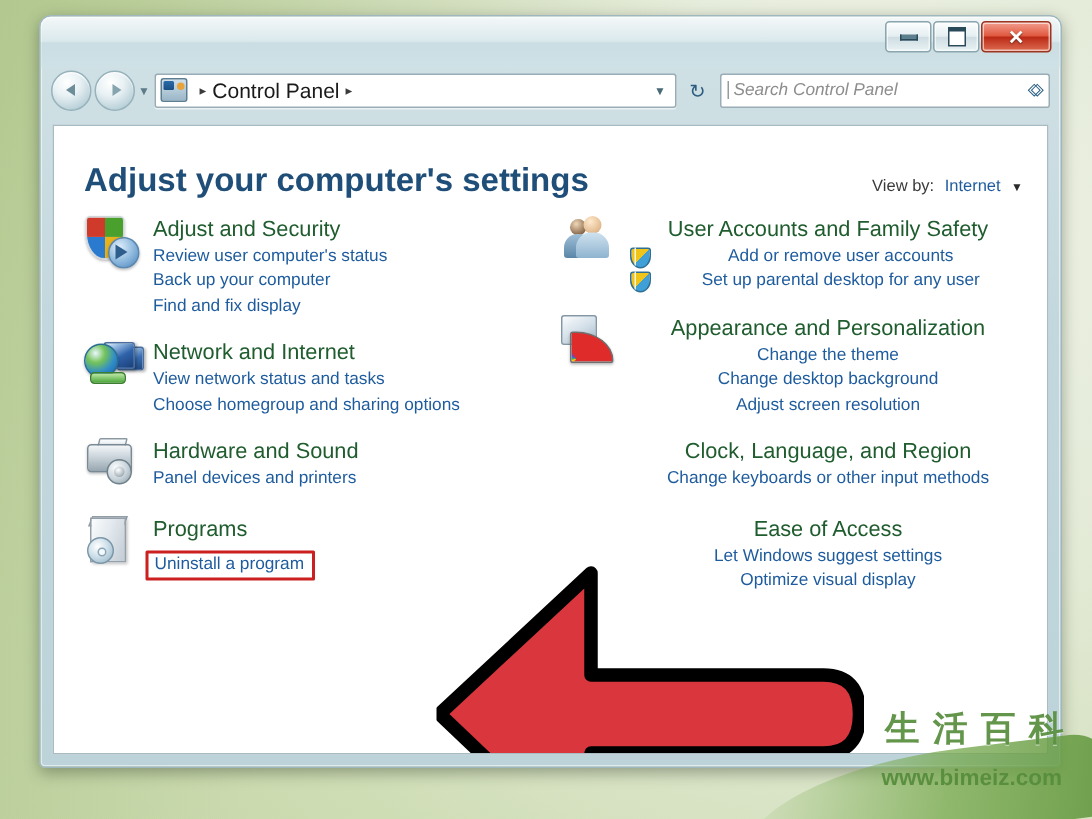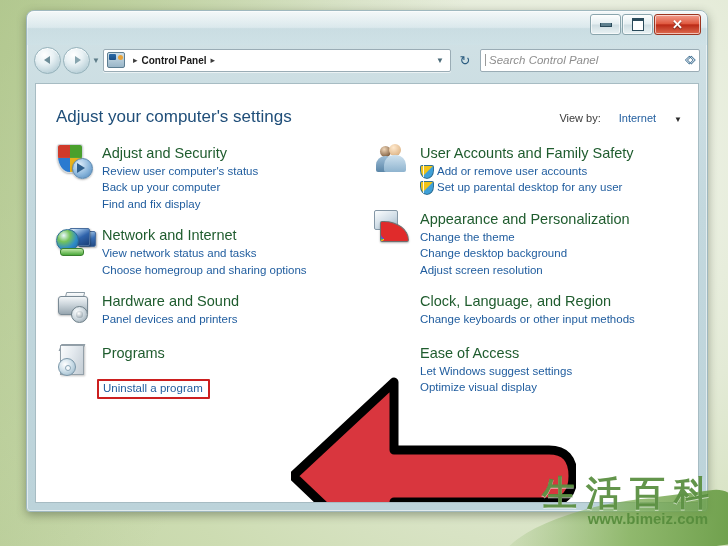--- a/index.html
+++ b/index.html
@@ -83,21 +83,21 @@
   }
   .cp-icon:before{
     content:"";position:absolute;left:1px;top:1px;width:7px;height:6px;
     background:linear-gradient(180deg,#2a6aa8,#1a4e84);border-radius:1px;
   }
   .cp-icon:after{
     content:"";position:absolute;right:1px;top:2px;width:5px;height:5px;
     background:#e8a33a;border-radius:50%;
   }
   .crumb-sep{color:#3b3b3b;font-size:9px;margin:0 4px;}
-  .crumb{font-size:10px;color:#1a1a1a;font-weight:bold;}
+  .crumb{font-size:14px;color:#1a1a1a;}
   .addr-drop{margin-left:auto;padding:0 6px;color:#4a6a78;font-size:8px;}
   .refresh{
     width:22px;height:21px;margin-left:3px;display:flex;align-items:center;justify-content:center;
     color:#2c5d80;font-size:13px;border-radius:2px;
   }
   #searchbox{
     width:210px;height:21px;margin-left:4px;display:flex;align-items:center;
     background:#fff;border:1px solid #9aacb5;border-radius:2px;padding:0 4px;
   }
   #searchbox .ph{flex:1;font-style:italic;font-size:11.5px;color:#8d8d8d;border-left:1px solid #9a9a9a;padding-left:3px;}
@@ -106,29 +106,29 @@
   
   #content{
     position:absolute;left:8px;right:8px;top:72px;bottom:8px;
     background:#fff;border:1px solid #a7bcc3;
     box-shadow:0 0 0 1px rgba(255,255,255,.7) inset;
     overflow:hidden;
   }
   #cp-head{
     position:absolute;left:20px;top:23px;right:16px;display:flex;align-items:baseline;
   }
-  #cp-title{font-size:17px;color:#1f4e79;font-weight:400;}
-  #viewby{margin-left:auto;display:flex;align-items:baseline;gap:18px;font-size:11px;}
+  #cp-title{font-size:22px;color:#1f4e79;font-weight:700;}
+  #viewby{margin-left:auto;display:flex;align-items:baseline;gap:7px;font-size:11px;}
   #viewby .lbl{color:#3a3a3a;}
   #viewby .val{color:#1f5c9e;}
   #viewby .car{color:#2b2b2b;font-size:8px;}
 
   #cols{position:absolute;left:20px;top:60px;right:14px;display:flex;}
   .col{width:50%;}
-  .col.right{padding-left:8px;}
+  .col.right{padding-left:8px;text-align:center;}
   .cat{display:flex;margin-bottom:14px;}
   .cat-ico{width:40px;flex:0 0 40px;height:38px;position:relative;margin-right:6px;}
   .cat-body{flex:1;}
   .cat-title{font-size:14.5px;color:#1f5c2e;line-height:1.25;margin-bottom:1px;}
   .lnk{font-size:11.5px;color:#1f5c9e;line-height:1.42;display:block;}
   .lnk.shield{padding-left:17px;position:relative;}
   .lnk.shield:before{
     content:"";position:absolute;left:0;top:2px;width:12px;height:12px;
     background:
       linear-gradient(135deg,#f0c419 0%,#f0c419 49%,#3fa0d8 51%,#3fa0d8 100%);
@@ -206,32 +206,32 @@
   .ic-fan{position:absolute;left:6px;top:11px;width:27px;height:19px;
     background:conic-gradient(from 200deg at 12% 90%,
       #e02b2b 0deg,#f0901e 22deg,#f5d011 44deg,#4fb23a 66deg,#2f7fd0 88deg,#7a3fc0 110deg,#e02b2b 130deg);
     border:1px solid #6f6f6f;
     border-radius:2px 90% 2px 2px/2px 95% 2px 2px;
     box-shadow:0 1px 2px rgba(0,0,0,.3);}
 
   
   #uninstall-box{
     display:inline-block;position:relative;
-    border:2px solid #cc1f1f;padding:1px 5px 2px 4px;margin-left:-5px;margin-top:16px;
+    border:2px solid #cc1f1f;padding:1px 5px 2px 4px;margin-left:-5px;margin-top:4px;
     border-radius:1px;
   }
   #uninstall-box .lnk{line-height:1.15;}
 
   
   #arrow{position:absolute;left:255px;top:288px;width:285px;height:210px;pointer-events:none;}
 
   
   #wm{position:absolute;right:6px;bottom:4px;width:240px;height:72px;pointer-events:none;}
   #wm-cn{
-    position:absolute;right:4px;top:0;font-size:35px;letter-spacing:9px;
+    position:absolute;right:4px;top:0;font-size:23px;letter-spacing:9px;
     color:rgba(86,140,60,.92);font-family:"DejaVu Sans",sans-serif;font-weight:bold;
     text-shadow:0 1px 0 rgba(255,255,255,.6);
   }
   #wm-url{
     position:absolute;right:14px;top:40px;font-size:15px;font-weight:bold;
     color:rgba(86,140,60,.95);font-family:"Liberation Sans",sans-serif;
   }
   #wm-swoosh{
     position:absolute;right:-20px;bottom:-16px;width:250px;height:56px;
     background:linear-gradient(100deg,rgba(120,170,80,0) 0%,rgba(120,170,80,.75) 55%,rgba(96,150,60,.9) 100%);

